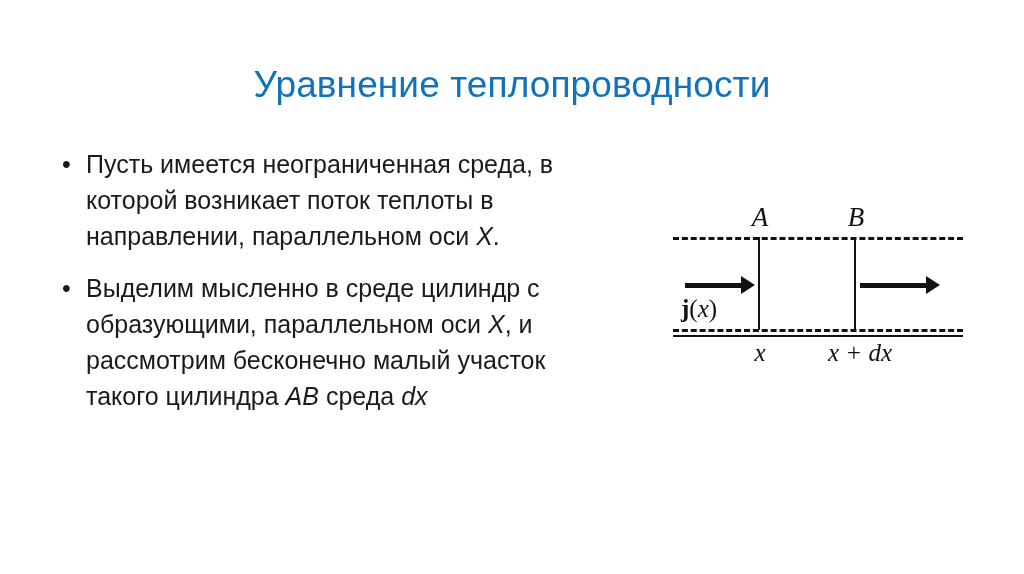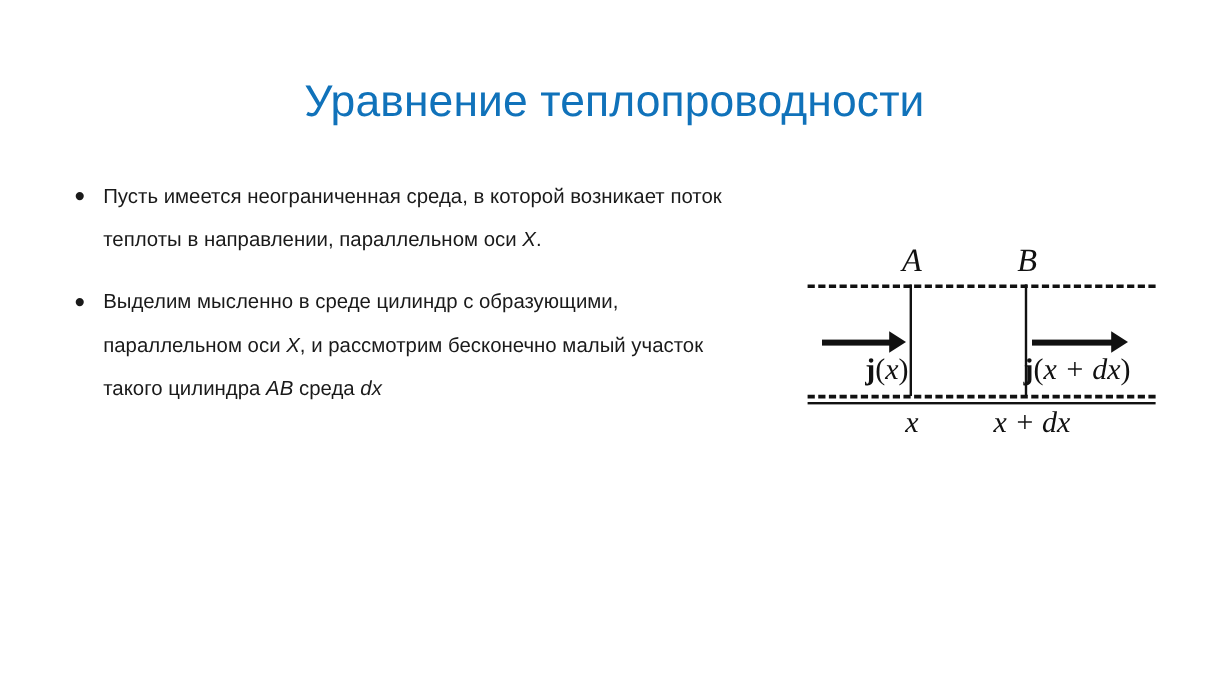--- a/index.html
+++ b/index.html
@@ -54,21 +54,21 @@
     flex: 0 0 auto;
     width: 24px;
     font-size: 25px;
     line-height: 36px;
     color: #1a1a1a;
     text-align: left;
     user-select: none;
   }
   .bullet-text {
     flex: 1 1 auto;
-    font-size: 17px;
+    font-size: 25px;
     line-height: 36px;
     color: #1a1a1a;
     font-weight: 400;
   }
   .bullet-text i,
   .bullet-text .mathvar {
     font-style: italic;
   }
 
   
@@ -170,21 +170,21 @@
   .flux-label .jbold {
     font-weight: 700;
     font-style: normal;
   }
   .flux-label .var {
     font-style: italic;
   }
   .flux-label .paren {
     font-style: normal;
   }
-  .flux-label-left { left: 33px; margin-left: 40px; }
+  .flux-label-left { left: 33px; }
   .flux-label-right { left: 205px; }
 
   
   .axis-label {
     position: absolute;
     top: 152px;
     font-family: "Liberation Serif", serif;
     font-size: 25px;
     line-height: 30px;
     color: #111111;
@@ -233,21 +233,20 @@
         <span class="shaft"></span>
         <span class="head"></span>
       </div>
       <div class="flux-arrow flux-right">
         <span class="shaft"></span>
         <span class="head"></span>
       </div>
 
       <div class="flux-label flux-label-left"><span class="jbold">j</span><span class="paren">(</span><span class="var">x</span><span class="paren">)</span></div>
 
-      <div class="flux-label flux-label-right"><span class="jbold">j</span><span class="paren">(</span><span class="var">x + dx</span><span class="paren">)</span></div>
 
       <div class="axis-label axis-label-x"><span class="var">x</span></div>
       <div class="axis-label axis-label-xdx"><span class="var">x + dx</span></div>
 
     </div>
   </div>
 
 </div>
 
 </body></html>

